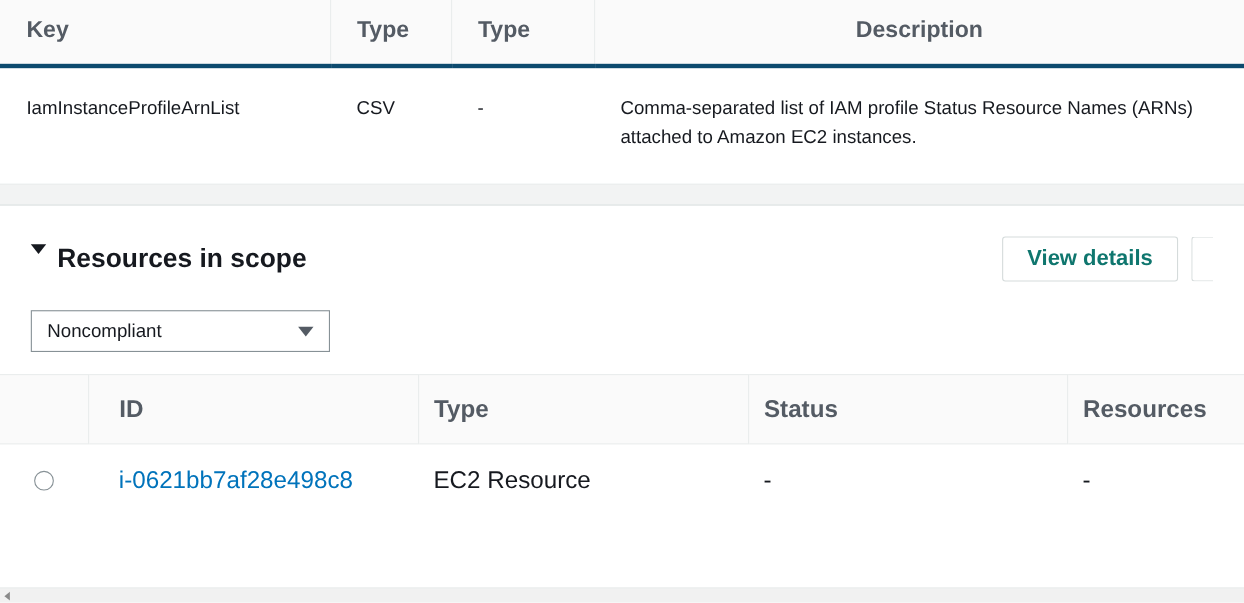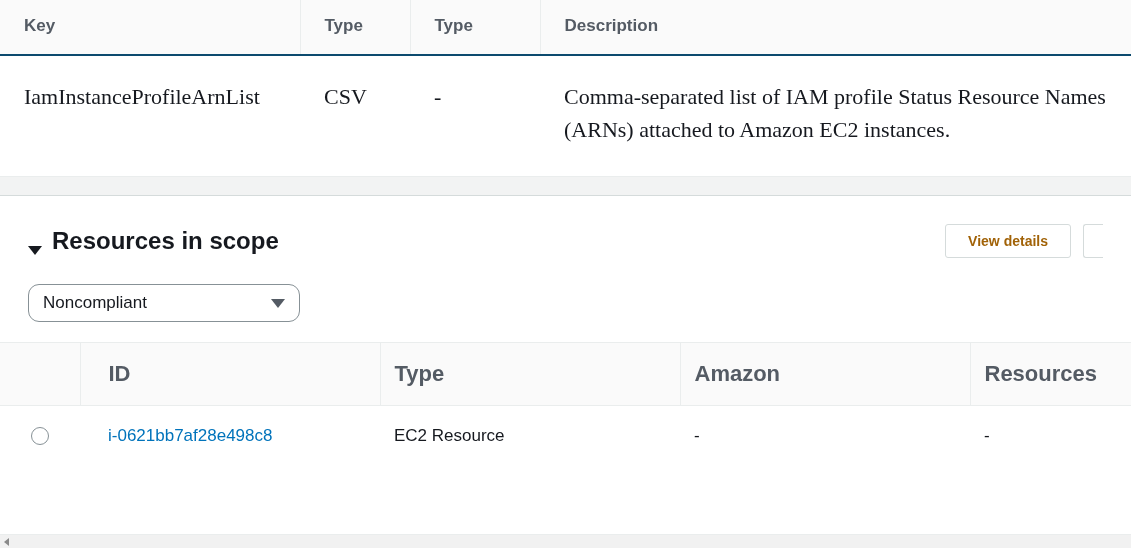--- a/index.html
+++ b/index.html
@@ -15,40 +15,39 @@
     }
 
     
     .params-table {
       width: 100%;
       border-collapse: collapse;
     }
     .params-table th {
       text-align: left;
       font-weight: 700;
-      font-size: 17px;
+      font-size: 21px;
       color: #545b64;
       padding: 16px 24px 18px;
       background: #fafafa;
       border-right: 1px solid #eaeded;
       margin-left: 28px;
     }
     .params-table th:last-child { border-right: none; }
     .params-table th.col-key { width: 300px; }
     .params-table th.col-type { width: 110px; }
     .params-table th.col-value { width: 130px; }
-    .params-table th.col-desc { width: auto; }
+    .params-table th.col-desc { width: auto; text-align: center; }
     .params-table td {
-      font-size: 22px;
+      font-size: 17px;
       color: #16191f;
       padding: 24px 24px;
-      border-top: 2px solid #0c4a6e;
+      border-top: 4px solid #0c4a6e;
       vertical-align: top;
       background: #ffffff;
-      font-family: Liberation Serif, serif;
     }
     .params-table tr.data-row td { line-height: 1.5; }
 
     
     .band {
       height: 20px;
       border-top: 1px solid #eaeded;
       border-bottom: 1px solid #d5dbdb;
       background: #f2f3f3;
       margin-top: 6px;
@@ -60,21 +59,21 @@
       padding: 28px 0 0;
     }
     .section-header {
       display: flex;
       align-items: center;
       justify-content: space-between;
       padding: 0 28px 26px;
     }
     .section-title-wrap {
       display: flex;
-      align-items: flex-end;
+      align-items: flex-start;
       gap: 10px;
     }
     .caret-down {
       width: 0; height: 0;
       border-left: 7px solid transparent;
       border-right: 7px solid transparent;
       border-top: 9px solid #16191f;
     }
     .section-title {
       font-size: 24px;
@@ -83,44 +82,44 @@
     }
     .header-actions {
       display: flex;
       gap: 12px;
     }
     .btn {
       border: 1px solid #d5dbdb;
       background: #ffffff;
       border-radius: 3px;
       padding: 8px 22px;
-      font-size: 14px;
-      font-weight: 700;
-      color: #a16207;
+      font-size: 20px;
+      font-weight: 700;
+      color: #0f766e;
       cursor: pointer;
     }
     .btn-clipped {
       width: 20px;
       border-right: none;
       border-radius: 3px 0 0 3px;
       padding-left: 10px;
       padding-right: 0;
     }
 
     
     .filter-bar {
       padding: 0 28px 20px;
     }
     .select {
       display: inline-flex;
       align-items: center;
       justify-content: space-between;
       width: 272px;
       border: 1px solid #879196;
-      border-radius: 11px;
+      border-radius: 0;
       padding: 8px 14px;
       font-size: 17px;
       color: #16191f;
       background: #ffffff;
       cursor: pointer;
     }
     .select .caret {
       width: 0; height: 0;
       border-left: 7px solid transparent;
       border-right: 7px solid transparent;
@@ -142,21 +141,21 @@
       border-top: 1px solid #eaeded;
       border-right: 1px solid #eaeded;
     }
     .res-table th:last-child { border-right: none; }
     .res-table th.col-radio { width: 80px; border-right: 1px solid #eaeded; }
     .res-table th.col-id { width: 300px; padding-left: 28px; }
     .res-table th.col-rtype { width: 300px; }
     .res-table th.col-status { width: 290px; }
     .res-table th.col-anno { width: auto; }
     .res-table td {
-      font-size: 17px;
+      font-size: 22px;
       padding: 20px 14px;
       border-top: 1px solid #eaeded;
       background: #ffffff;
       color: #16191f;
     }
     .res-table td.col-id { padding-left: 28px; }
     .radio-circle {
       width: 18px; height: 18px;
       border: 1.6px solid #879196;
       border-radius: 50%;
@@ -229,21 +228,21 @@
       <span class="caret"></span>
     </div>
   </div>
 
   <table class="res-table">
     <thead>
       <tr>
         <th class="col-radio"></th>
         <th class="col-id">ID</th>
         <th class="col-rtype">Type</th>
-        <th class="col-status">Amazon</th>
+        <th class="col-status">Status</th>
         <th class="col-anno">Resources</th>
       </tr>
     </thead>
     <tbody>
       <tr>
         <td>
           <span class="radio-circle"></span>
         </td>
         <td class="col-id">
           <span class="link">i-0621bb7af28e498c8</span>

